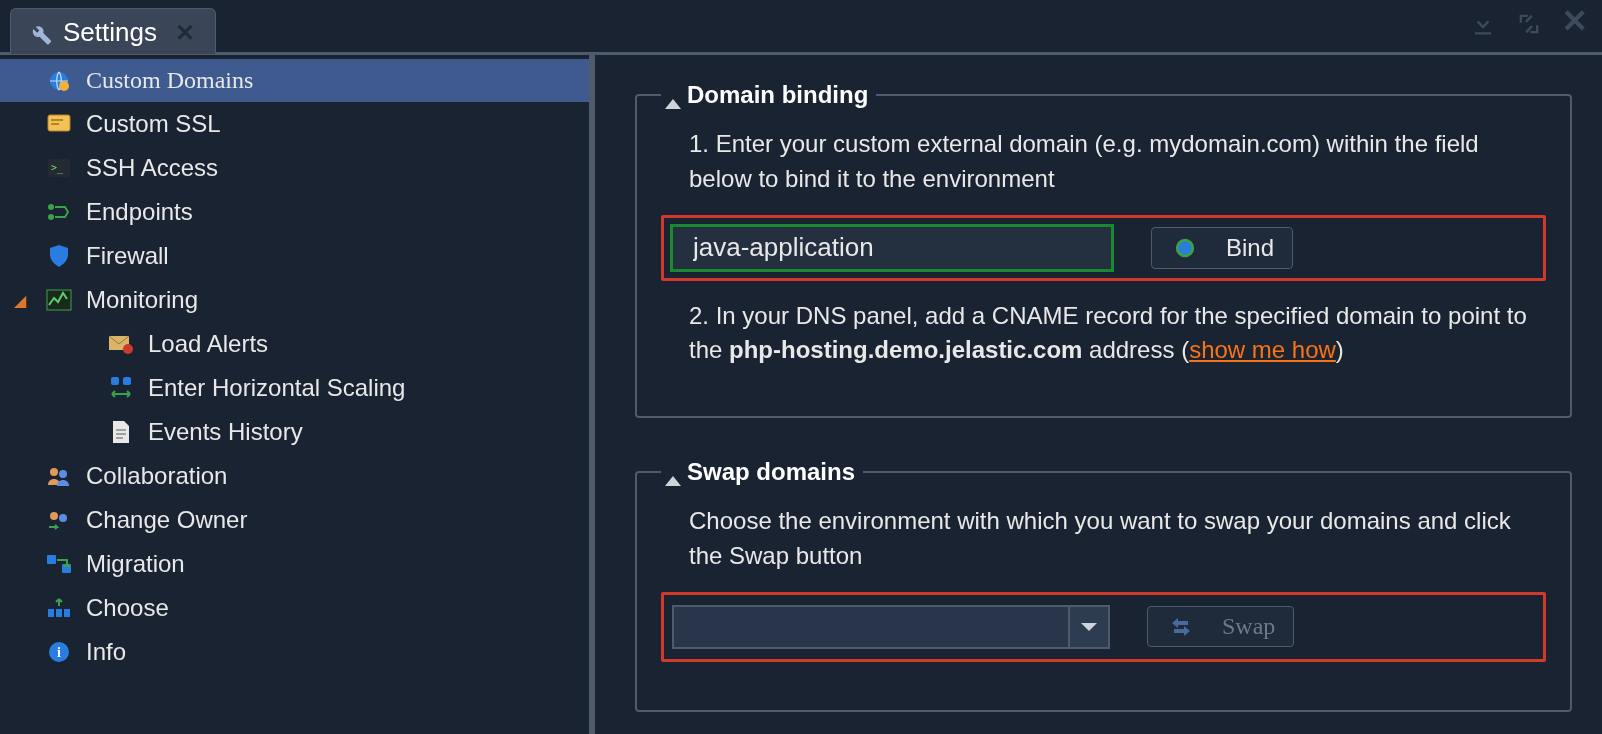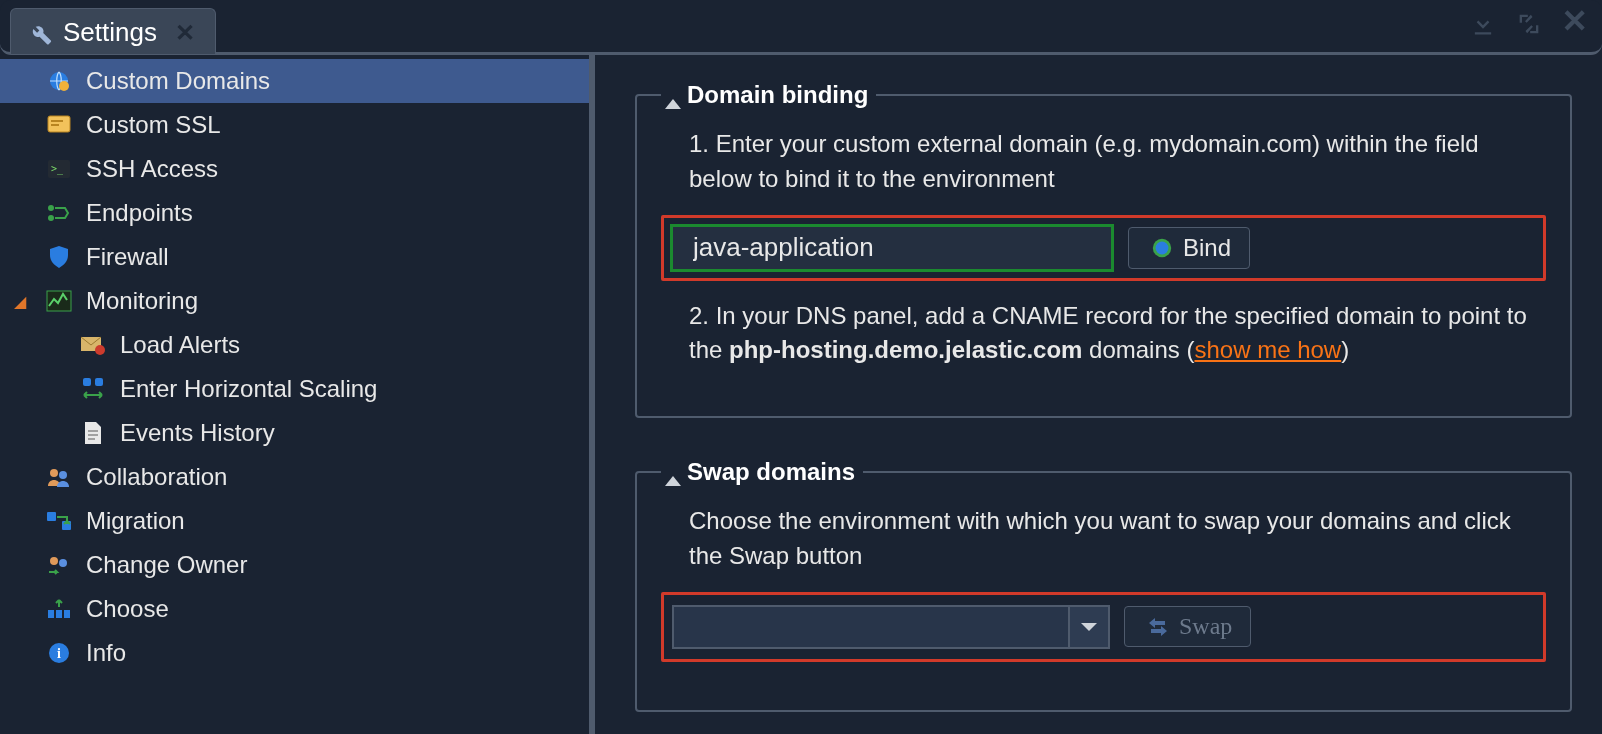--- a/index.html
+++ b/index.html
@@ -16,21 +16,20 @@
 
   
   .titlebar {
     height: 55px;
     background: #1a2332;
     display:flex;
     align-items:flex-end;
     padding-left:10px;
     position:relative;
     border-bottom:3px solid #4f5b6d;
-    border-radius:11px;
   }
   .tab {
     display:flex;
     align-items:center;
     gap:8px;
     padding:8px 20px 6px 14px;
     background:#3a4657;
     border:1px solid #4f5b6d;
     border-bottom:none;
     border-radius:6px 6px 0 0;
@@ -57,25 +56,25 @@
     padding-top:4px;
   }
   .nav-item, .nav-subitem {
     display:flex; align-items:center; gap:12px;
     padding:8px 14px 8px 36px;
     font-size:24px;
     color:#e8e8e8;
     cursor:pointer;
     white-space:nowrap;
   }
-  .nav-item.selected { background:#3e5a8f; }
+  .nav-item.selected { background:#3e5a8f;font-family:Liberation Serif, serif; }
   .nav-item .tree-toggle {
     width:18px; display:inline-block; color:#e0762a; font-size:16px; margin-left:-22px; margin-right:0px;
   }
-  .nav-subitem { padding-left:78px; }
+  .nav-subitem { padding-left:106px; }
   .icon { width:30px; height:26px; display:inline-flex; align-items:center; justify-content:center; flex-shrink:0; }
 
   
   .main {
     flex:1;
     padding:26px 30px 20px 40px;
     overflow:auto;
   }
   fieldset.section {
     border:2px solid #4f5b6d;
@@ -99,24 +98,24 @@
   .instr a { color:#f97316; text-decoration:underline; cursor:pointer; }
 
   .hl-red { border:3px solid #d13a2a; padding:6px; display:flex; align-items:center; gap:14px; margin-bottom:18px; border-radius:2px;}
   .hl-red.swap-row { padding:10px 8px; }
   .hl-green { border:3px solid #1b8a2f; padding:2px 20px; background:#242f40; flex:0 0 auto; }
   .hl-green input {
     background:transparent; border:none; outline:none;
     color:#e8e8e8; font-size:26px; width:398px; height:38px;
   }
   .btn {
-    display:inline-flex; align-items:center; gap:6px;
+    display:inline-flex; align-items:center; gap:26px;
     padding:6px 18px; font-size:24px;
     background:#1f2a3a; border:1px solid #4f5b6d; border-radius:4px;
-    color:#e8e8e8; cursor:pointer;
+    color:#e8e8e8; cursor:pointer;margin-left:23px;
   }
   .btn.disabled { color:#6d7a8c; cursor:default;font-family:Liberation Serif, serif; }
   .combo {
     display:flex; align-items:stretch; border:2px solid #4f5b6d; background:#28354a;
     width:438px; height:44px;
   }
   .combo input { flex:1; background:transparent; border:none; outline:none; color:#e8e8e8; font-size:22px; padding:0 8px; }
   .combo .dd { width:40px; display:flex; align-items:center; justify-content:center; background:#2e3c52; border-left:2px solid #4f5b6d; cursor:pointer;}
   .dd-arrow { width:0;height:0;border-left:8px solid transparent;border-right:8px solid transparent;border-top:10px solid #cfd4da; transform:scaleY(0.8);}
 </style>
@@ -264,39 +263,39 @@
               <path d="M11 21c0-4 3-6 6-6s6 2 6 6" fill="#5a8fe0"></path>
             </svg>
         </span>
         <span>Collaboration</span>
       </div>
 
       <div class="nav-item">
         <span class="tree-toggle"></span>
         <span class="icon">
           <svg width="26" height="22" viewBox="0 0 26 22">
+              <circle cx="8" cy="7" r="4" fill="#e09a5a"></circle>
+              <circle cx="17" cy="9" r="4" fill="#5a8fe0"></circle>
+              <path d="M3 18h8l-2-2m2 2l-2 2" stroke="#3aa24a" stroke-width="2" fill="none"></path>
+            </svg>
+        </span>
+        <span>Change Owner</span>
+      </div>
+
+      <div class="nav-item">
+        <span class="tree-toggle"></span>
+        <span class="icon">
+          <svg width="26" height="22" viewBox="0 0 26 22">
               <rect x="1" y="2" width="9" height="9" rx="1" fill="#2a7de0"></rect>
               <rect x="16" y="11" width="9" height="9" rx="1" fill="#2a7de0"></rect>
               <path d="M11 7h10v7" stroke="#3aa24a" stroke-width="2" fill="none"></path>
               <path d="M21 11l-3 3 3 3" stroke="#3aa24a" stroke-width="2" fill="none" transform="rotate(90 21 14)"></path>
             </svg>
         </span>
         <span>Migration</span>
-      </div>
-
-      <div class="nav-item">
-        <span class="tree-toggle"></span>
-        <span class="icon">
-          <svg width="26" height="22" viewBox="0 0 26 22">
-              <circle cx="8" cy="7" r="4" fill="#e09a5a"></circle>
-              <circle cx="17" cy="9" r="4" fill="#5a8fe0"></circle>
-              <path d="M3 18h8l-2-2m2 2l-2 2" stroke="#3aa24a" stroke-width="2" fill="none"></path>
-            </svg>
-        </span>
-        <span>Change Owner</span>
       </div>
 
       <div class="nav-item">
         <span class="tree-toggle"></span>
         <span class="icon">
           <svg width="26" height="22" viewBox="0 0 26 22">
               <rect x="2" y="12" width="6" height="8" fill="#2a7de0"></rect>
               <rect x="10" y="12" width="6" height="8" fill="#2a7de0"></rect>
               <rect x="18" y="12" width="6" height="8" fill="#2a7de0"></rect>
               <path d="M13 2v7m0-7l-3 3m3-3l3 3" stroke="#3aa24a" stroke-width="2" fill="none"></path>
@@ -337,21 +336,21 @@
               <svg width="22" height="22" viewBox="0 0 24 24">
                   <circle cx="12" cy="12" r="10" fill="#3aa24a"></circle>
                   <circle cx="12" cy="12" r="7" fill="#2a7de0"></circle>
                 </svg>
             </span>
             <span>Bind</span>
           </span>
         </div>
 
         <p class="instr">
-          <span>2. In your DNS panel, add a CNAME record for the specified domain to point to the </span><b>php-hosting.demo.jelastic.com</b><span> domains (</span><a>show me how</a><span>)</span>
+          <span>2. In your DNS panel, add a CNAME record for the specified domain to point to the </span><b>php-hosting.demo.jelastic.com</b><span> address (</span><a>show me how</a><span>)</span>
         </p>
       </fieldset>
 
       <fieldset class="section">
         <legend>
           <span class="collapse-tri"></span>
           <span>Swap domains</span>
         </legend>
 
         <p class="instr">Choose the environment with which you want to swap your domains and click the Swap button</p>

